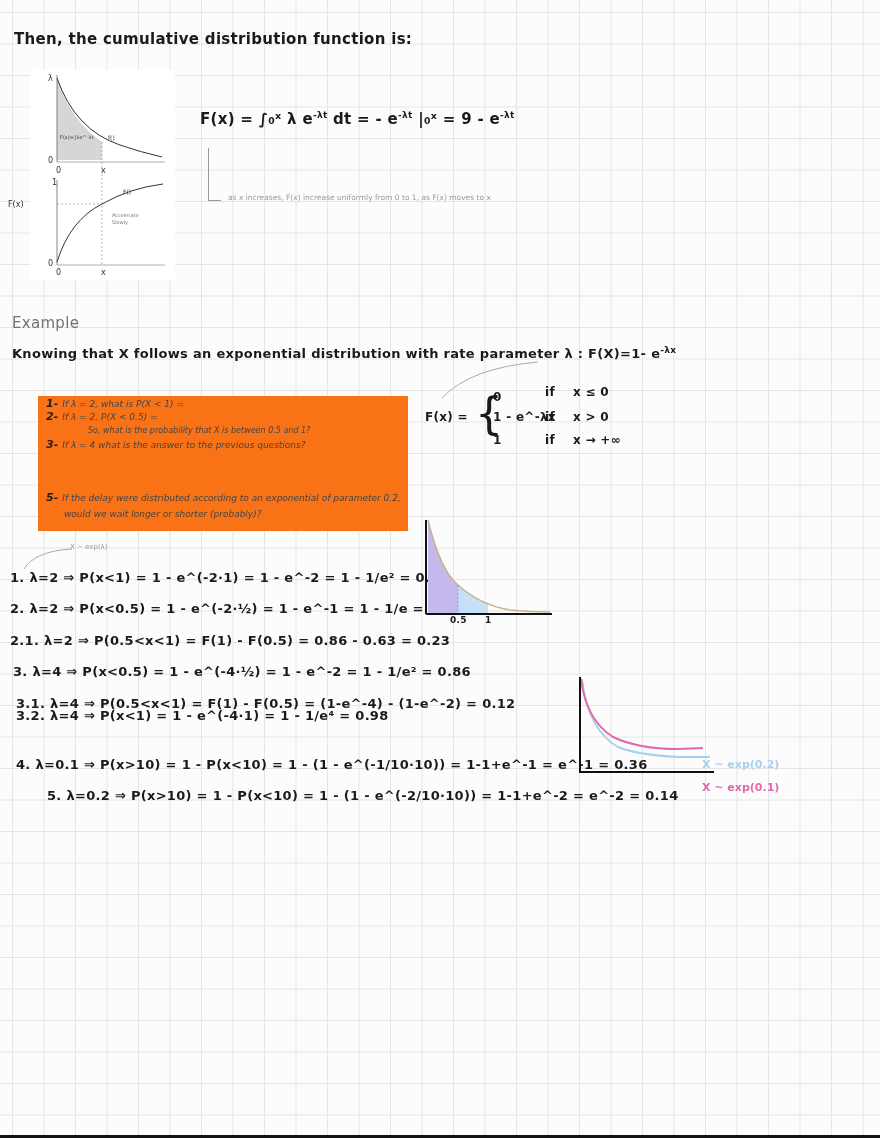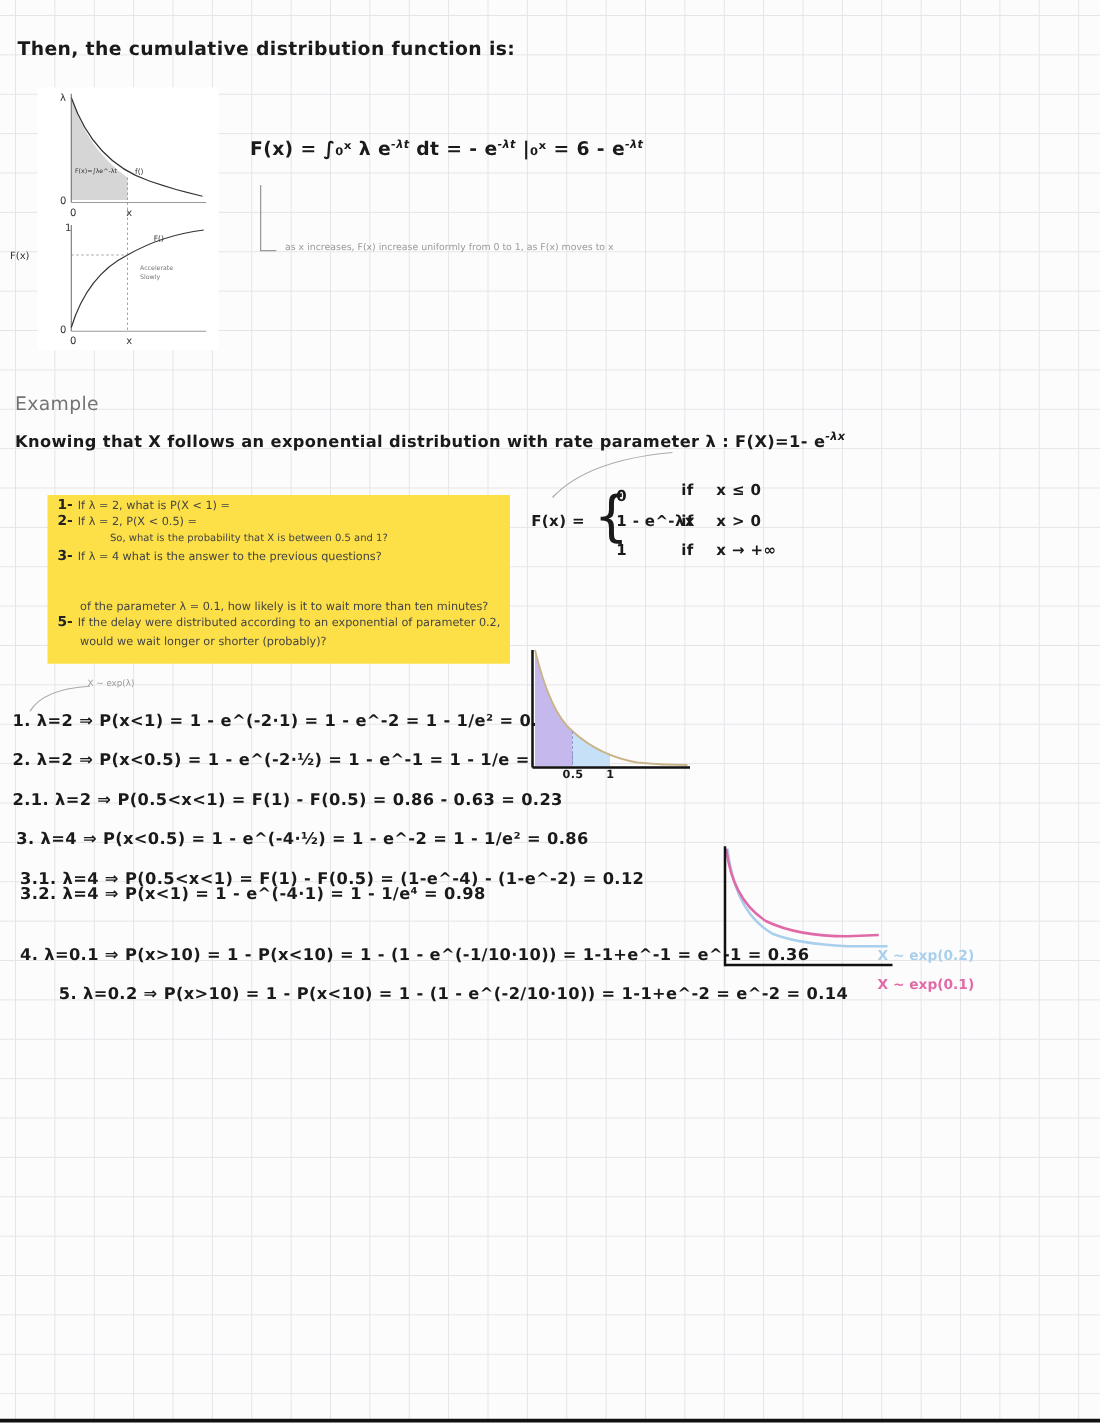--- a/index.html
+++ b/index.html
@@ -16,27 +16,27 @@
   }
   .abs { position:absolute; }
   .hand { font-family:"DejaVu Sans", sans-serif; font-weight:bold; letter-spacing:0.3px; }
   .heading { left:14px; top:30px; font-size:15px; }
   .fig-box { left:30px; top:70px; width:145px; height:210px; background:#ffffff; }
   .formula-main { left:200px; top:110px; font-size:15px; white-space:nowrap; }
   .note-small { left:228px; top:193px; font-size:7.5px; color:#9a9a9a; font-weight:normal; letter-spacing:0; }
   .bracket-line { left:208px; top:148px; width:12px; height:52px; border-left:1px solid #999; border-bottom:1px solid #999; }
   .example-title { left:12px; top:314px; font-size:15px; color:#737373; font-weight:normal; }
   .knowing { left:12px; top:345px; font-size:13px; white-space:nowrap; }
-  .questions { left:38px; top:396px; width:370px; height:135px; background:#fde047; font-size:9px; color:#444; line-height:12px; font-weight:normal; }
+  .questions { left:38px; top:396px; width:370px; height:135px; background:#f97316; font-size:9px; color:#444; line-height:12px; font-weight:normal;font-style:italic; }
   .questions .q { position:absolute; left:8px; white-space:nowrap; }
   .questions .num { font-weight:bold; color:#222; font-size:11px; margin-right:4px; }
   .questions .sub { padding-left:42px; }
   .piecewise { left:425px; top:380px; font-size:12px; }
   .sol { font-size:13px; white-space:nowrap; position:absolute; }
-  sup { font-size:9px;font-style:italic; }
+  sup { font-size:9px; }
   .legend-pink { color:#e06aa8; font-size:11px; font-weight:bold; }
   .legend-blue { color:#a8d0ec; font-size:11px; font-weight:bold; }
   .bottom-bar { left:0; top:1135px; width:880px; height:3px; background:#111; }
   .axis-lbl { font-size:8px; color:#333; position:absolute; font-weight:normal; }
 </style>
 </head>
 <body>
 
 <div class="abs hand heading">Then, the cumulative distribution function is:</div>
 
@@ -66,36 +66,35 @@
   <span class="axis-lbl" style="left:26px;top:198px;">0</span>
   <span class="axis-lbl" style="left:71px;top:198px;">x</span>
   <span class="axis-lbl" style="left:93px;top:118px;font-size:6px;">F()</span>
   <span class="axis-lbl" style="left:82px;top:142px;width:30px;font-size:5px;color:#777;line-height:7px;">Accelerate Slowly</span>
 </div>
 
 <div class="abs hand formula-main">
   <span>F(x) =</span>
   <span>∫₀ˣ λ e</span><sup>-λt</sup>
   <span> dt = - e</span><sup>-λt</sup>
-  <span> |₀ˣ = 6 - e</span><sup>-λt</sup>
+  <span> |₀ˣ = 9 - e</span><sup>-λt</sup>
 </div>
 <div class="abs bracket-line"></div>
 <div class="abs hand note-small">as x increases, F(x) increase uniformly from 0 to 1, as F(x) moves to x</div>
 
 <div class="abs hand example-title">Example</div>
 <div class="abs hand knowing">
   <span>Knowing that X follows an exponential distribution with rate parameter λ : F(X)=1- e</span><sup>-λx</sup>
 </div>
 
 <div class="abs questions">
   <div class="q" style="top:2px;"><span class="num">1-</span><span>If λ = 2, what is P(X &lt; 1) =</span></div>
   <div class="q" style="top:15px;"><span class="num">2-</span><span>If λ = 2, P(X &lt; 0.5) =</span></div>
   <div class="q sub" style="top:29px;font-size:8px;"><span>So, what is the probability that X is between 0.5 and 1?</span></div>
   <div class="q" style="top:43px;"><span class="num">3-</span><span>If λ = 4 what is the answer to the previous questions?</span></div>
-  <div class="q" style="top:84px;padding-left:18px;"><span>of the parameter λ = 0.1, how likely is it to wait more than ten minutes?</span></div>
   <div class="q" style="top:96px;"><span class="num">5-</span><span>If the delay were distributed according to an exponential of parameter 0.2,</span></div>
   <div class="q" style="top:112px;padding-left:18px;"><span>would we wait longer or shorter (probably)?</span></div>
 </div>
 
 <svg class="abs" style="left:440px;top:360px;" width="100" height="40">
   <path d="M2,38 Q30,8 98,2" fill="none" stroke="#aaa" stroke-width="1"></path>
 </svg>
 <div class="abs hand piecewise">
   <span class="abs" style="left:0;top:30px;white-space:nowrap;">F(x) =</span>
   <span class="abs" style="left:50px;top:4px;font-size:44px;font-weight:normal;line-height:60px;">{</span>

